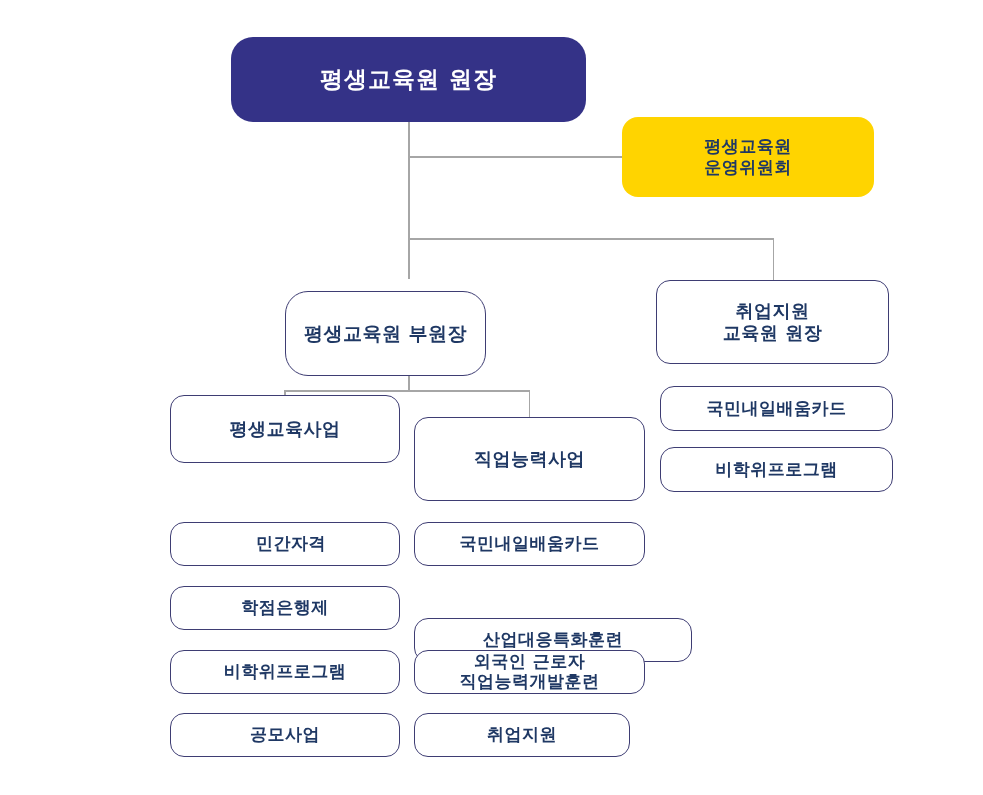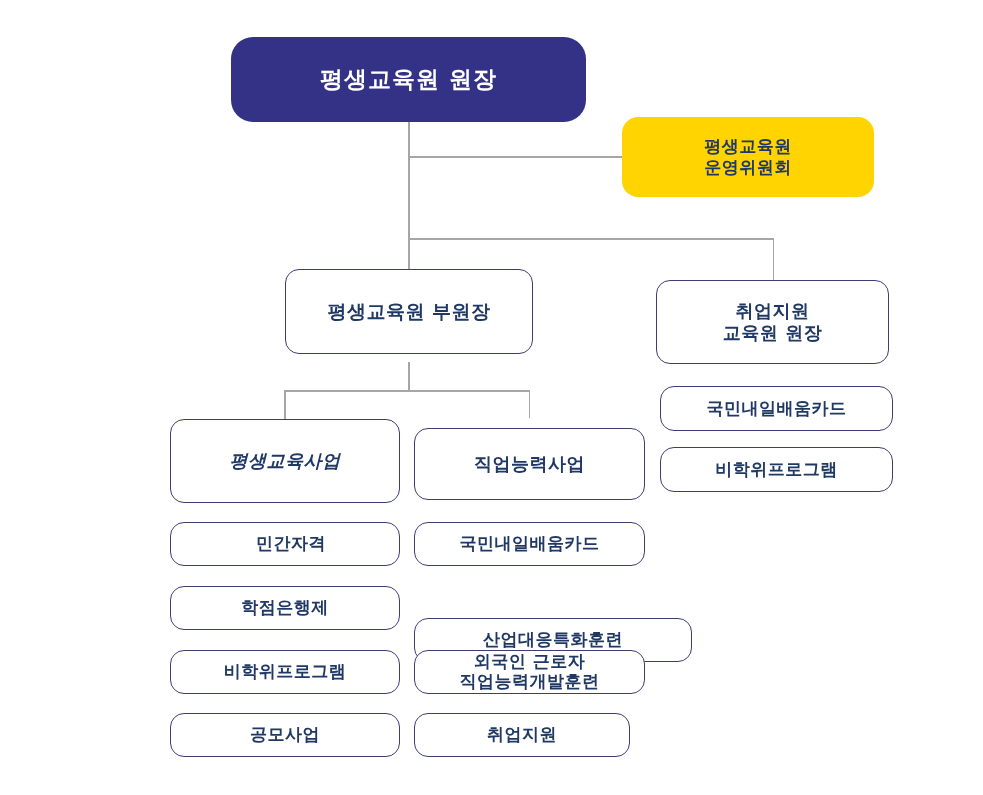--- a/index.html
+++ b/index.html
@@ -69,28 +69,28 @@
   <div class="connector" style="left:408px; top:362px; width:1.5px; height:28px;"></div>
   <div class="connector" style="left:284px; top:390px; width:246px; height:1.5px;"></div>
   <div class="connector" style="left:284px; top:390px; width:1.5px; height:30px;"></div>
   <div class="connector" style="left:528.5px; top:390px; width:1.5px; height:28px;"></div>
 
   <div class="node filled" style="left:231px; top:37px; width:355px; height:85px;">평생교육원 원장</div>
 
   <div class="node yellow" style="left:622px; top:117px; width:252px; height:80px;">평생교육원
 운영위원회</div>
 
-  <div class="node lvl2" style="left:285px; top:269px; width:248px; height:85px;">평생교육원 부원장</div>
+  <div class="node lvl2" style="left:285px; top:291px; width:201px; height:85px;border-radius:23px;">평생교육원 부원장</div>
 
   <div class="node lvl3" style="left:656px; top:280px; width:233px; height:84px;">취업지원
 교육원 원장</div>
 
-  <div class="node lvl3" style="left:170px; top:419px; width:230px; height:84px;font-style:italic;">평생교육사업</div>
+  <div class="node lvl3" style="left:170px; top:395px; width:230px; height:68px;">평생교육사업</div>
 
-  <div class="node lvl3" style="left:414px; top:428px; width:231px; height:72px;">직업능력사업</div>
+  <div class="node lvl3" style="left:414px; top:417px; width:231px; height:84px;">직업능력사업</div>
 
   <div class="node" style="left:660px; top:386px; width:233px; height:45px;">국민내일배움카드</div>
   <div class="node" style="left:660px; top:447px; width:233px; height:45px;">비학위프로그램</div>
 
   <div class="node" style="left:170px; top:522px; width:230px; height:44px;padding-left:12px;">민간자격</div>
   <div class="node" style="left:170px; top:586px; width:230px; height:44px;">학점은행제</div>
   <div class="node" style="left:170px; top:650px; width:230px; height:44px;">비학위프로그램</div>
   <div class="node" style="left:170px; top:713px; width:230px; height:44px;text-align:center;">공모사업</div>
 
   <div class="node" style="left:414px; top:522px; width:231px; height:44px;">국민내일배움카드</div>

